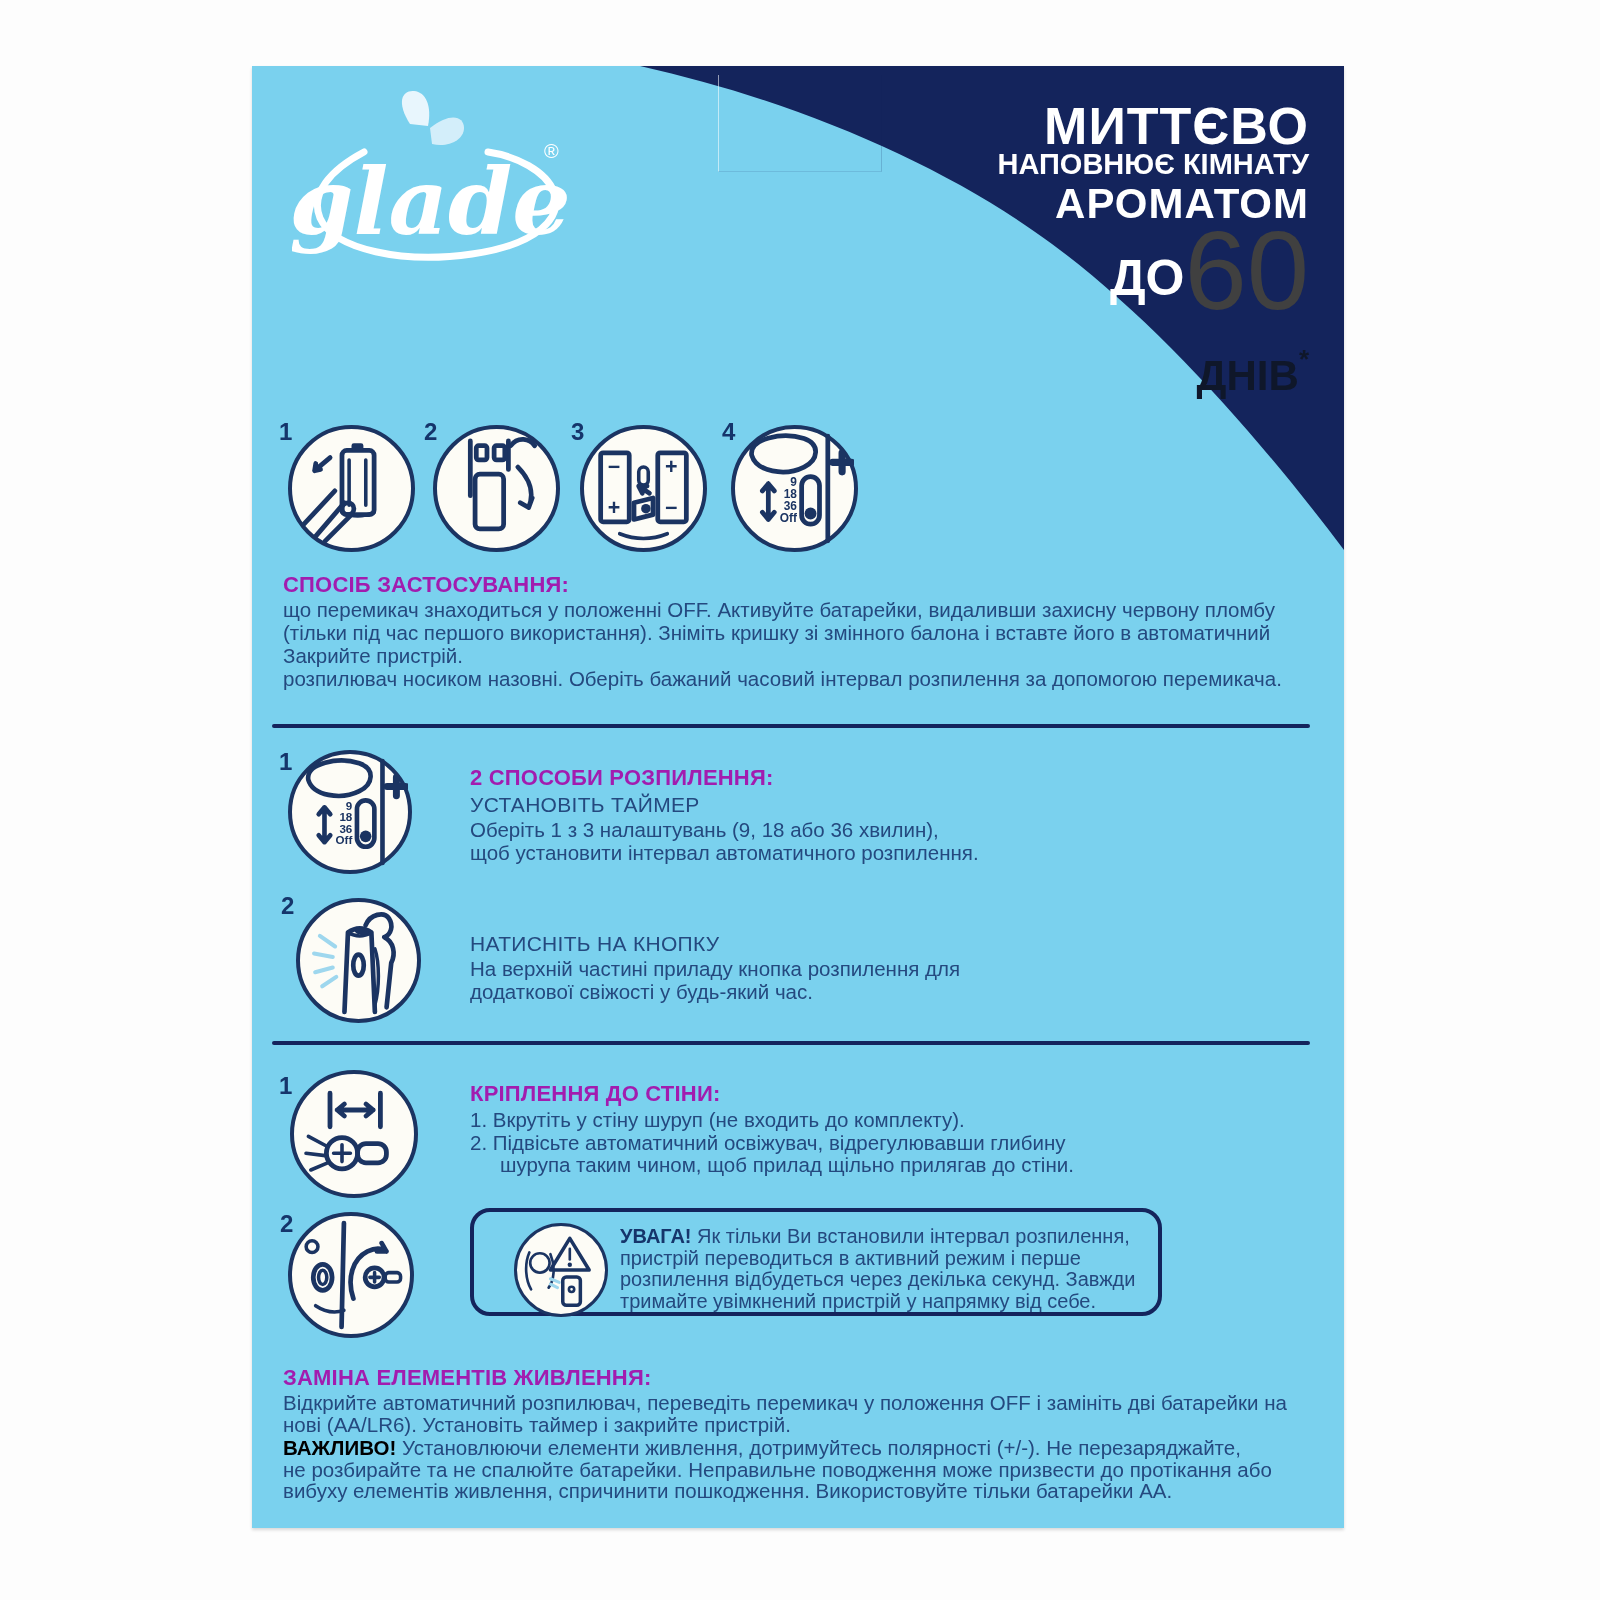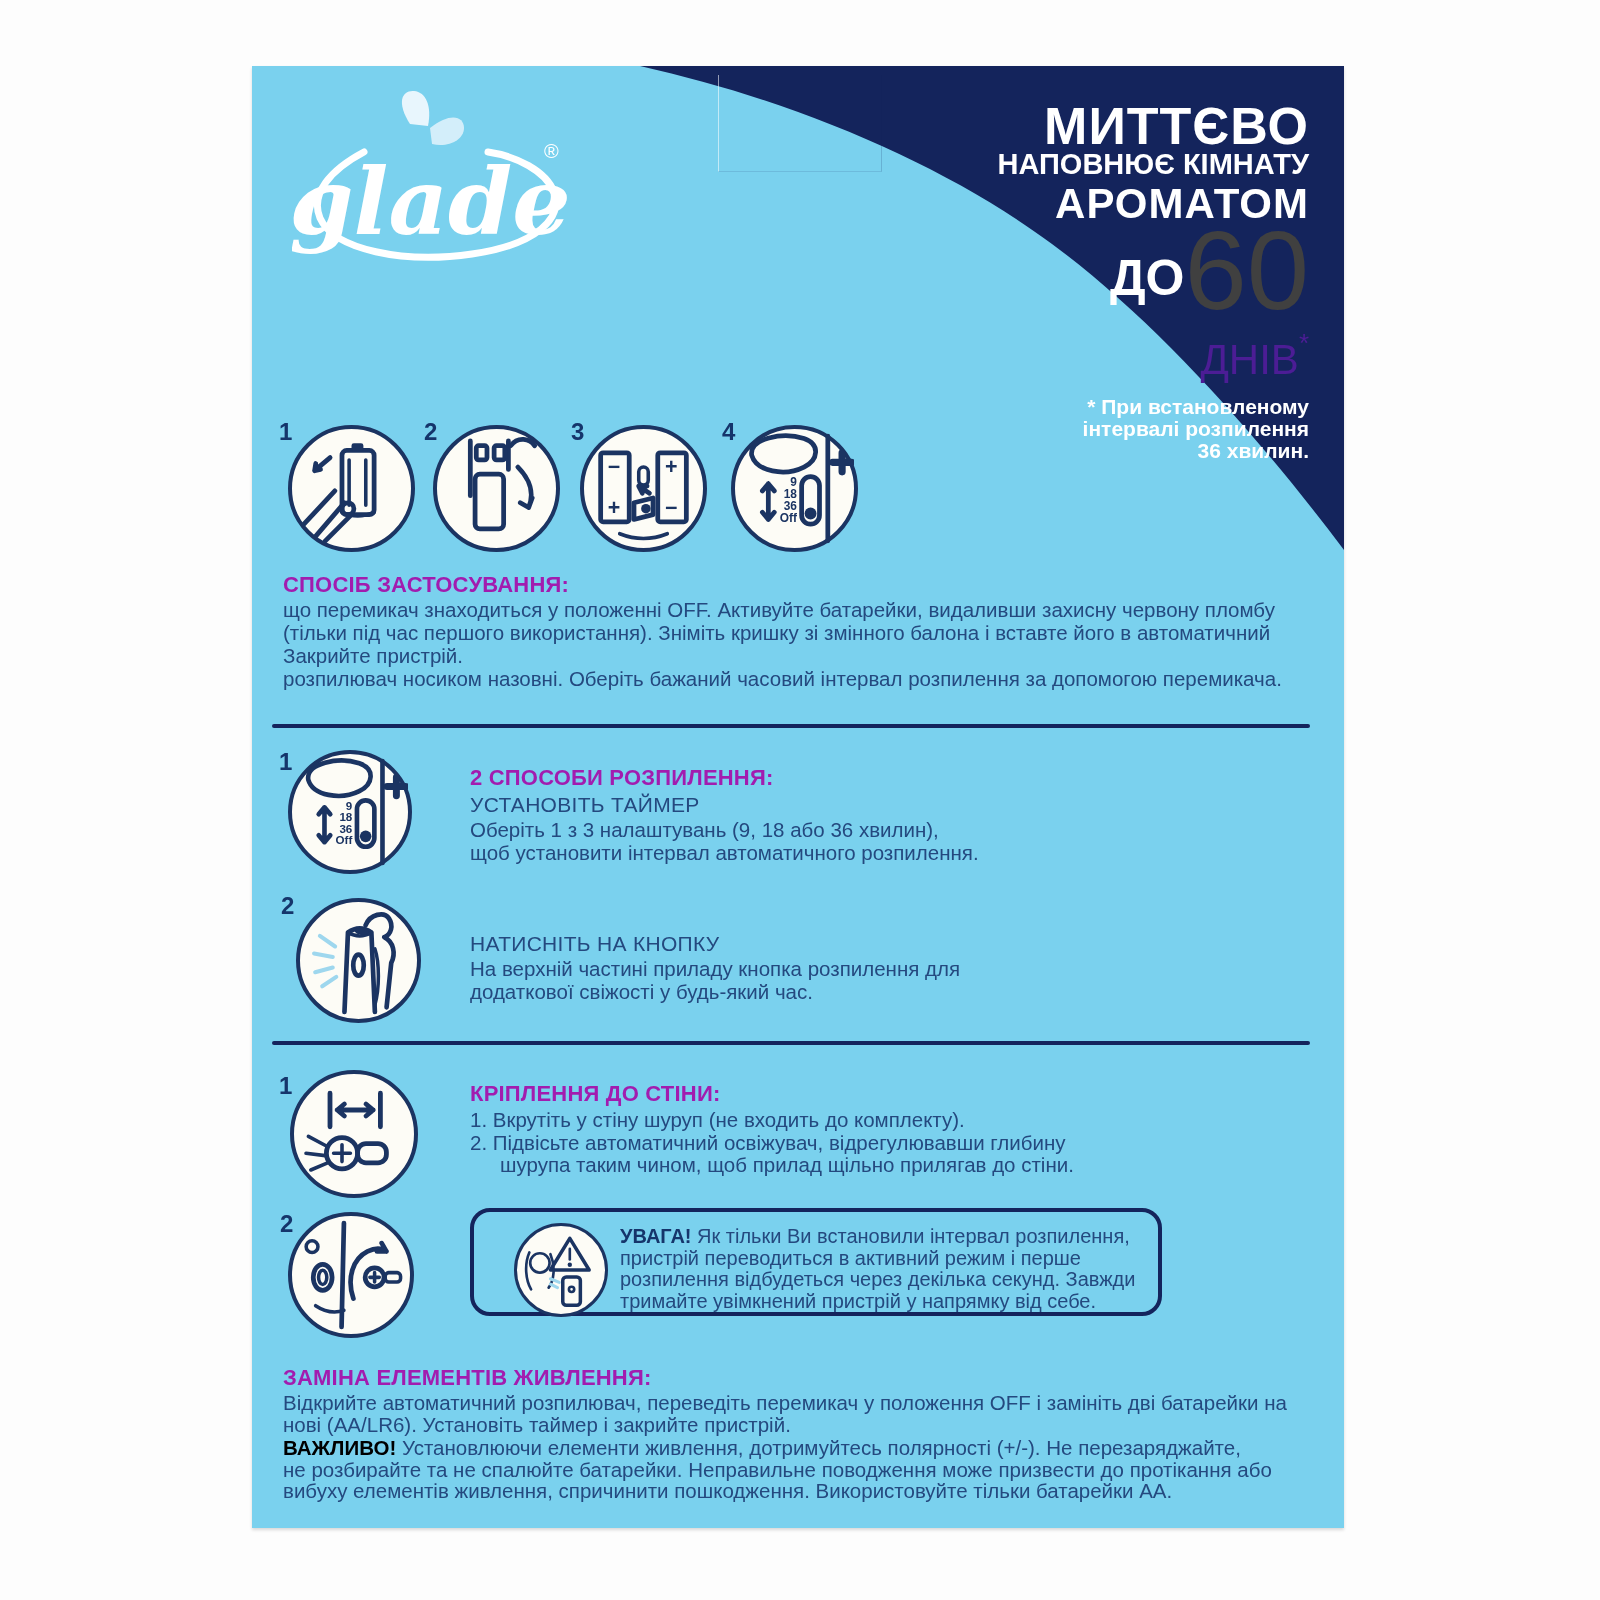--- a/index.html
+++ b/index.html
@@ -20,21 +20,21 @@
   .logo-svg { position:absolute; left:40px; top:16px; width:290px; height:200px; }
 
   
   .promo { position:absolute; right:35px; top:38px; text-align:right; color:#ffffff; }
   .promo .l1 { font-size:52px; font-weight:bold; letter-spacing:1px; line-height:44px; }
   .promo .l2 { font-size:29px; font-weight:bold; line-height:33px; }
   .promo .l3 { font-size:42px; font-weight:bold; line-height:46px; letter-spacing:1px; }
   .promo .row60 { display:flex; justify-content:flex-end; align-items:flex-end; gap:0; margin-top:-2px; }
   .promo .do { font-size:50px; font-weight:bold; line-height:58px; padding-bottom:10px; }
   .promo .big60 { font-size:112px; font-weight:normal; color:#404040; line-height:92px; }
-  .promo .days { font-size:42px; font-weight:normal; color:#4c1d95; line-height:44px; margin-top:4px; }
+  .promo .days { font-size:42px; font-weight:bold; color:#0f172a; line-height:44px; margin-top:20px; }
   .promo .ast { font-size:26px; vertical-align:22px; }
   .promo .foot { margin-top:14px; font-size:21px; font-weight:bold; line-height:22px; }
 
   
   .circle { position:absolute; border-radius:50%; background:#fdfcf6; border:4.5px solid #1b3462; }
   .num { position:absolute; font-size:24px; font-weight:bold; color:#15356b; }
 
   .c-step { width:127px; height:127px; top:359px; }
   #c1{left:36px;} #c2{left:181px;} #c3{left:328px;} #c4{left:479px;}
   #n1{left:27px;top:352px;} #n2{left:172px;top:352px;} #n3{left:319px;top:352px;} #n4{left:470px;top:352px;}
@@ -84,25 +84,20 @@
 
     <div class="promo">
       <div class="l1">МИТТЄВО</div>
       <div class="l2">НАПОВНЮЄ КІМНАТУ</div>
       <div class="l3">АРОМАТОМ</div>
       <div class="row60">
         <span class="do">ДО</span>
         <span class="big60">60</span>
       </div>
       <div class="days"><span>ДНІВ</span><span class="ast">*</span></div>
-      <div class="foot">
-        <div>* При встановленому</div>
-        <div>інтервалі розпилення</div>
-        <div>36 хвилин.</div>
-      </div>
     </div>
 
     <div class="num" id="n1">1</div>
     <div class="circle c-step" id="c1">
       <svg viewBox="0 0 100 100">
         <rect class="ln" x="42" y="18" width="27" height="54" rx="4"></rect>
         <rect class="fillnavy" x="50" y="12" width="10" height="7" rx="2"></rect>
         <path class="ln2" d="M48,26 L48,64 M62,26 L62,64 M42,70 Q55,76 69,70"></path>
         <path class="ln" d="M10,80 L36,52 M20,90 L44,62 M28,94 L50,72"></path>
         <circle class="ln" cx="47" cy="67" r="5"></circle>

